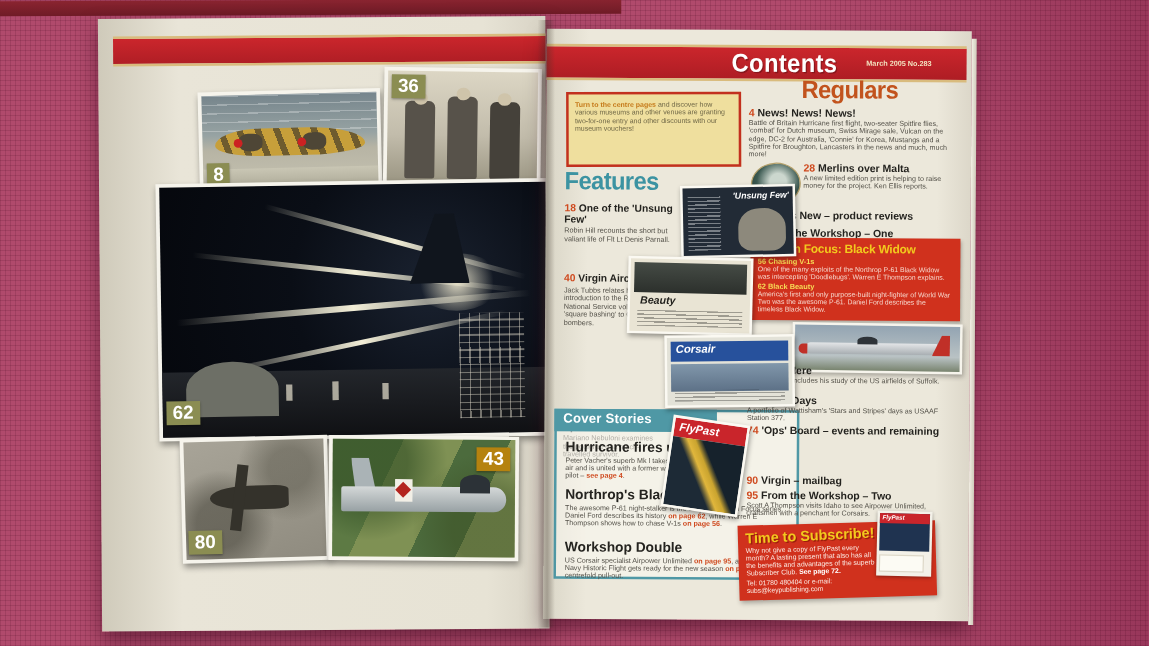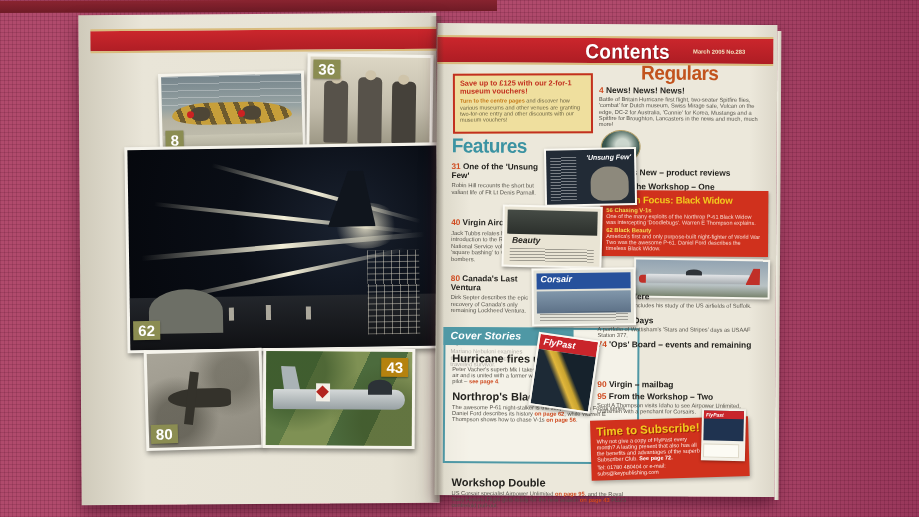--- a/index.html
+++ b/index.html
@@ -148,26 +148,26 @@
   .spit-bg { background:#e3e2d8; }
   .spit-mast { position:absolute; left:3px; right:3px; top:3px; height:16px; background:#27519c; }
   .spit-word { position:absolute; left:7px; top:4px; color:#fff; font-weight:bold; font-size:9px; font-style:italic; }
   .spit-photo { position:absolute; left:3px; right:3px; top:21px; height:22px; background:linear-gradient(180deg,#8197ab,#5d7187); }
   .spit-lines { position:absolute; left:6px; right:6px; bottom:3px; height:9px;
     background:repeating-linear-gradient(0deg, rgba(0,0,0,.3) 0 1px, transparent 1px 3px); }
 
   .coverbox { position:absolute; left:8px; top:304px; width:196px; height:136px;
     border:2px solid #4f98a5; background:rgba(252,250,242,.55); }
   .cs-banner { position:absolute; left:-2px; top:-2px; width:130px; height:18px; background:#4f98a5;
-    color:#fff; font-weight:bold; font-size:10.5px; padding:2px 7px; letter-spacing:.2px;font-style:italic; }
+    color:#fff; font-weight:bold; font-size:10.5px; padding:2px 7px; letter-spacing:.2px; }
   .cs-item { position:absolute; left:7px; width:102px; font-size:8px; line-height:1.05; }
   .cs-item .ttl { font-size:11px; }
   .cs-item .bd { display:block; margin-top:1px; font-size:5.7px; line-height:1.12; }
   .cs-ref { color:#cf4a1f; font-weight:bold; }
-  .cs1 { top:24px; } .cs2 { top:62px; width:182px; } .cs3 { top:104px; width:182px;margin-top:44px; }
+  .cs1 { top:24px; } .cs2 { top:62px; width:182px; } .cs3 { top:104px; width:182px; }
   .th-flypast { left:88px; top:6px; width:62px; height:74px; transform:rotate(8deg); }
   .fp-mast { position:absolute; left:0; right:0; top:0; height:15px; background:#c9252b; }
   .fp-word { position:absolute; left:4px; top:2px; color:#fff; font-weight:bold; font-style:italic; font-size:9px; }
   .fp-body { position:absolute; left:0; right:0; top:15px; bottom:0;
     background:linear-gradient(60deg,#1d2a36 40%, #e0b63c 48%, #caa42f 55%, #16222c 62%); }
 
   .reg { position:absolute; left:162px; width:170px; font-size:8.4px; line-height:1.05; }
   .reg .bd { display:block; margin-top:1px; font-size:5.7px; line-height:1.12; }
   .r4  { top:62px; }  .r28 { top:106px; left:206px; width:126px; }
   .r32 { top:144px; } .r43 { top:158px; }
@@ -279,40 +279,34 @@
   </div>
 
   <div class="page page-right">
 
     <div class="banner">
       <div class="title">Contents</div>
       <div class="issue">March 2005  No.283</div>
     </div>
 
     <div class="voucher">
-      <div class="vt">Save up to £125 with our 2-for-1 museum vouchers!</div>
       <div class="vb"><span class="vlead">Turn to the centre pages</span><span> and discover how various museums and other venues are granting two-for-one entry and other discounts with our museum vouchers!</span></div>
     </div>
 
     <div class="h-features">Features</div>
 
     <div class="feat f22">
-      <span class="num">31</span>
+      <span class="num">18</span>
       <span class="ttl">One of the 'Unsung Few'</span>
       <span class="bd">Robin Hill recounts the short but valiant life of Flt Lt Denis Parnall.</span>
     </div>
     <div class="feat f30">
       <span class="num">40</span>
       <span class="ttl">Virgin Aircrew</span>
       <span class="bd">Jack Tubbs relates his introduction to the RAF as a National Service volunteer – from 'square bashing' to Canberra bombers.</span>
-    </div>
-    <div class="feat f80">
-      <span class="num">80</span>
-      <span class="ttl">Canada's Last Ventura</span>
-      <span class="bd">Dirk Septer describes the epic recovery of Canada's only remaining Lockheed Ventura.</span>
     </div>
     <div class="feat f86">
       <span class="num">86</span>
       <span class="ttl">Pinning Down a Spitfire</span>
       <span class="bd">Mariano Nebuloni examines the pedigree of a much-travelled survivor.</span>
     </div>
 
     <div class="thumb th-unsung">
       <div class="t-in unsung-bg">
         <div class="unsung-col"></div>
@@ -365,20 +359,25 @@
 
     <div class="h-regulars">Regulars</div>
 
     <div class="reg r4">
       <span class="num">4</span>
       <span class="ttl">News! News! News!</span>
       <span class="bd">Battle of Britain Hurricane first flight, two-seater Spitfire flies, 'combat' for Dutch museum, Swiss Mirage sale, Vulcan on the edge, DC-2 for Australia, 'Connie' for Korea, Mustangs and a Spitfire for Broughton, Lancasters in the news and much, much more!</span>
     </div>
 
     <div class="malta"></div>
+    <div class="reg r28">
+      <span class="num">28</span>
+      <span class="ttl">Merlins over Malta</span>
+      <span class="bd">A new limited edition print is helping to raise money for the project. Ken Ellis reports.</span>
+    </div>
 
     <div class="reg r32">
       <span class="num">32</span>
       <span class="ttl">What's New – product reviews</span>
     </div>
 
     <div class="reg r43">
       <span class="num">43</span>
       <span class="ttl">From the Workshop – One</span>
       <span class="bd">First of a double-bill: John Beattie of the Royal Navy Historic Flight describes work behind the scenes to get ready for the new season.</span>

